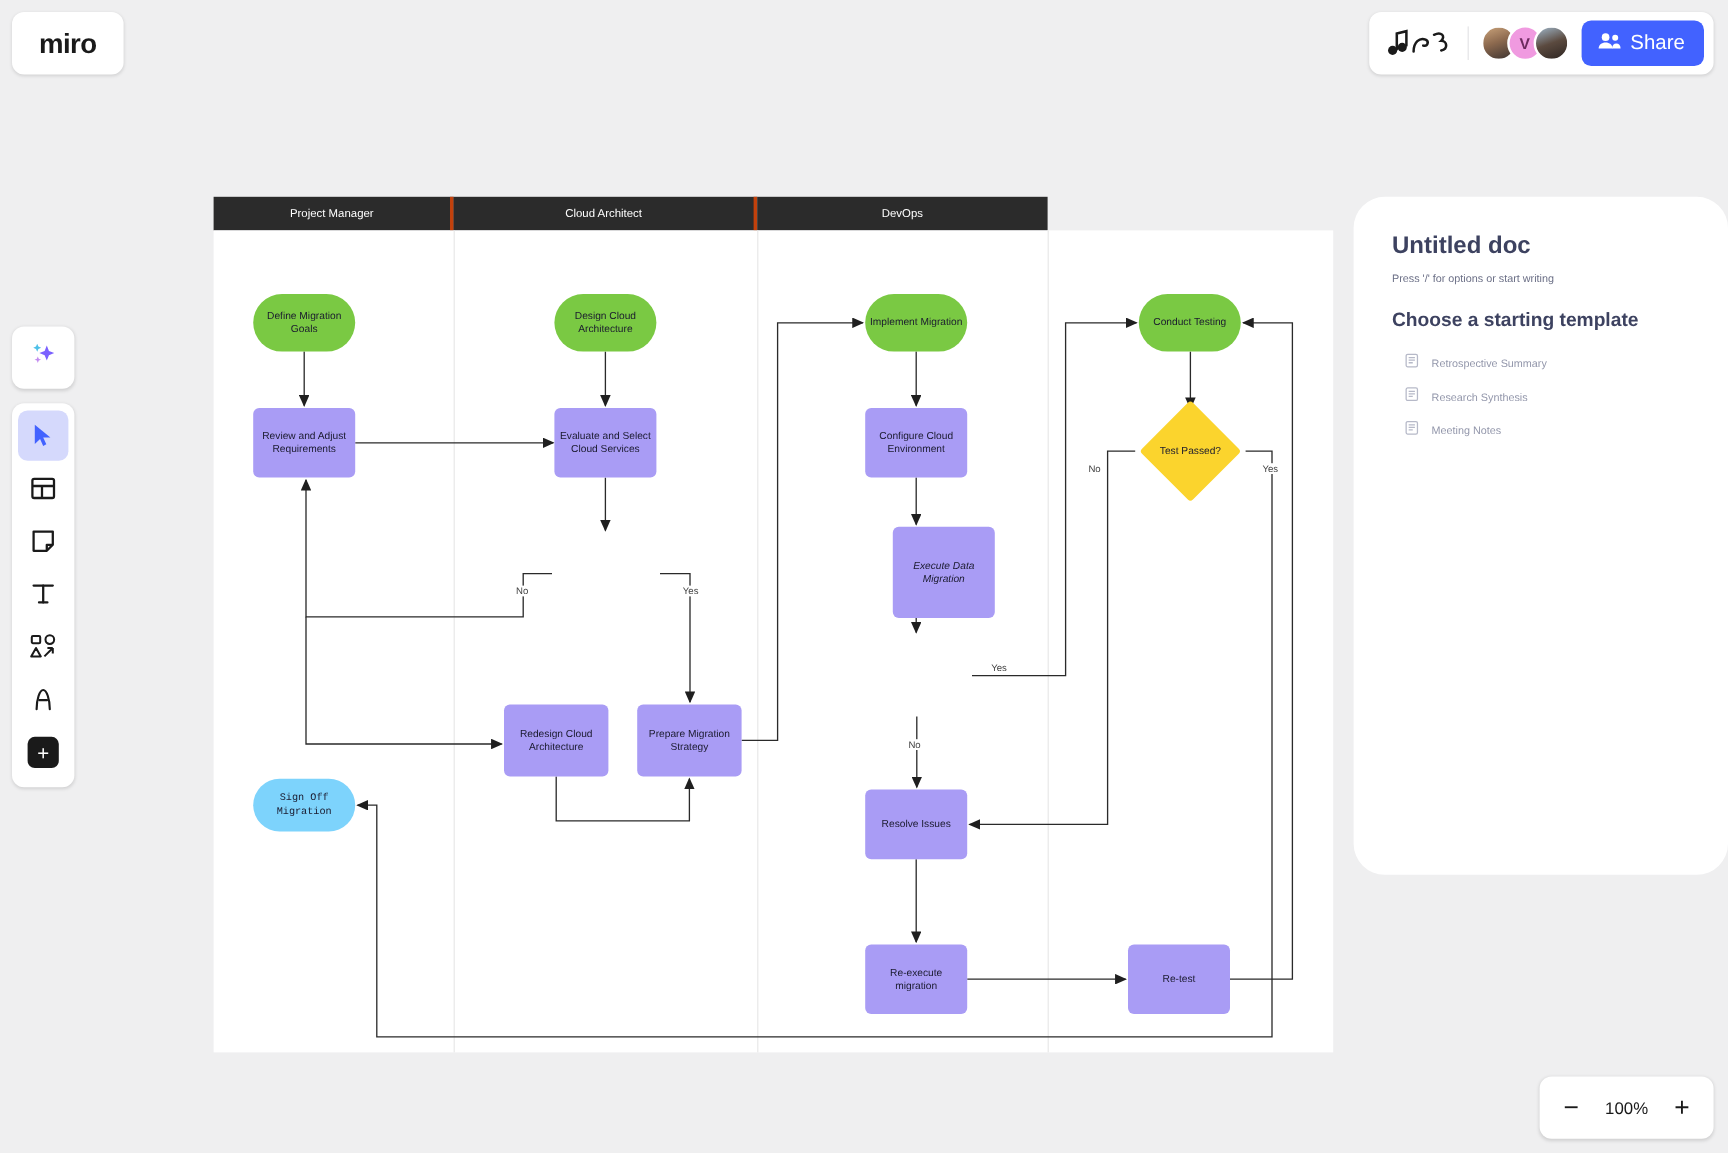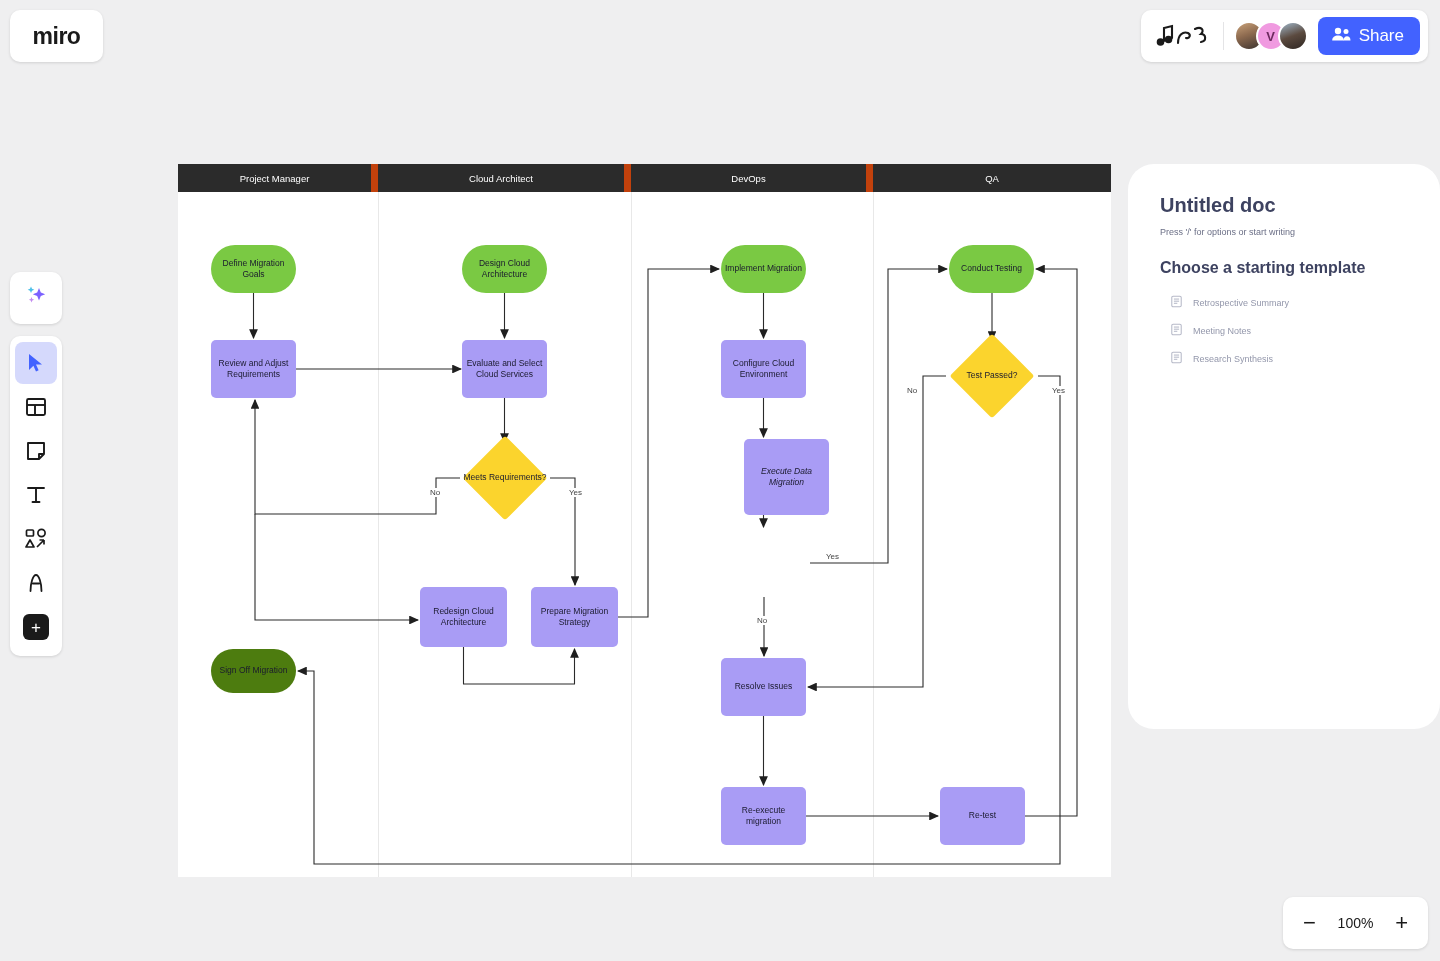--- a/index.html
+++ b/index.html
@@ -79,34 +79,34 @@
     display:flex; align-items:center; justify-content:center;
     color:#fff; font-size:17px; line-height:1; cursor:pointer;
   }
 
   
   .board { position:absolute; left:178px; top:164px; width:933px; height:713px; }
   .lanes-header { display:flex; height:28px; }
   .lane-head {
     background:#2b2b2b; color:#fff; font-size:9.5px;
     display:flex; align-items:center; justify-content:center;
-    border-right:7px solid #c2410c;
+    border-right:3px solid #c2410c;
   }
   .lane-head:last-child { border-right:none; }
   .lanes-body { position:relative; height:685px; background:#fff; }
   .lane-sep { position:absolute; top:0; bottom:0; width:1px; background:#e8e8e8; }
 
   .node {
     position:absolute; display:flex; align-items:center; justify-content:center;
     text-align:center; color:#1a1a2e; font-size:8.5px; line-height:1.35;
     padding:2px 4px;
   }
   .proc { background:#a99cf5; border-radius:5px; }
   .term { background:#7ac943; border-radius:40px; }
-  .term-end { background:#4d7c0f; border-radius:40px; }
+  .term-end { background:#7dd3fc; border-radius:40px;font-family:Liberation Mono, monospace; }
   .dec-wrap { position:absolute; }
   .dec-shape {
     position:absolute; inset:0; background:#fbd42d;
     transform: rotate(45deg) ; border-radius:3px;
   }
   .dec-label {
     position:absolute; inset:0; display:flex; align-items:center;
     justify-content:center; text-align:center; font-size:8.5px;
     color:#1a1a2e; line-height:1.3;
   }
@@ -236,21 +236,20 @@
     <div class="tool">
       <div class="tool-plus">+</div>
     </div>
   </div>
 
   <div class="board">
     <div class="lanes-header">
       <div class="lane-head" style="width:200px">Project Manager</div>
       <div class="lane-head" style="width:253px">Cloud Architect</div>
       <div class="lane-head" style="width:242px">DevOps</div>
-      <div class="lane-head" style="width:238px">QA</div>
     </div>
 
     <div class="lanes-body">
       <div class="lane-sep" style="left:200px"></div>
       <div class="lane-sep" style="left:453px"></div>
       <div class="lane-sep" style="left:695px"></div>
 
       <svg class="edges">
         <defs>
           <marker id="ah" markerWidth="9" markerHeight="8" refX="8" refY="4" orient="auto">
@@ -297,24 +296,20 @@
         </g>
       </svg>
 
       <div class="node term" style="left:33px;  top:53px;  width:85px;  height:48px;">Define Migration Goals</div>
       <div class="node proc" style="left:33px;  top:148px; width:85px;  height:58px;">Review and Adjust Requirements</div>
       <div class="node term-end" style="left:33px; top:457px; width:85px; height:44px;">Sign Off Migration</div>
 
       <div class="node term" style="left:284px; top:53px;  width:85px;  height:48px;">Design Cloud Architecture</div>
       <div class="node proc" style="left:284px; top:148px; width:85px;  height:58px;">Evaluate and Select Cloud Services</div>
 
-      <div class="dec-wrap" style="left:282px; top:252px; width:90px; height:68px;">
-        <div class="dec-shape" style="left:15px; top:4px; width:60px; height:60px;"></div>
-        <div class="dec-label">Meets Requirements?</div>
-      </div>
 
       <div class="node proc" style="left:242px; top:395px; width:87px; height:60px;">Redesign Cloud Architecture</div>
       <div class="node proc" style="left:353px; top:395px; width:87px; height:60px;">Prepare Migration Strategy</div>
 
       <div class="node term" style="left:543px; top:53px;  width:85px; height:48px;">Implement Migration</div>
       <div class="node proc" style="left:543px; top:148px; width:85px; height:58px;">Configure Cloud Environment</div>
       <div class="node proc" style="left:566px; top:247px; width:85px; height:76px;font-style:italic;">Execute Data Migration</div>
 
 
       <div class="node proc" style="left:543px; top:466px; width:85px; height:58px;">Resolve Issues</div>
@@ -359,33 +354,33 @@
 
       <div class="tpl-item">
         <span>
           <svg width="13" height="13" viewBox="0 0 16 16" fill="none" stroke="#b6b9c8" stroke-width="1.3">
             <rect x="2.2" y="1.6" width="11.6" height="12.8" rx="1.6"></rect>
             <line x1="4.8" y1="5" x2="11.2" y2="5"></line>
               <line x1="4.8" y1="7.6" x2="11.2" y2="7.6"></line>
               <line x1="4.8" y1="10.2" x2="9" y2="10.2"></line>
           </svg>
         </span>
-        <span class="tpl-label">Meeting Notes</span>
+        <span class="tpl-label">Research Synthesis</span>
       </div>
 
       <div class="tpl-item">
         <span>
           <svg width="13" height="13" viewBox="0 0 16 16" fill="none" stroke="#b6b9c8" stroke-width="1.3">
             <rect x="2.2" y="1.6" width="11.6" height="12.8" rx="1.6"></rect>
             <line x1="4.8" y1="5" x2="11.2" y2="5"></line>
               <line x1="4.8" y1="7.6" x2="11.2" y2="7.6"></line>
               <line x1="4.8" y1="10.2" x2="9" y2="10.2"></line>
           </svg>
         </span>
-        <span class="tpl-label">Research Synthesis</span>
+        <span class="tpl-label">Meeting Notes</span>
       </div>
     </div>
   </div>
 
   <div class="zoomctl">
     <span class="zbtn">−</span>
     <span class="zval">100%</span>
     <span class="zbtn">+</span>
   </div>
 

